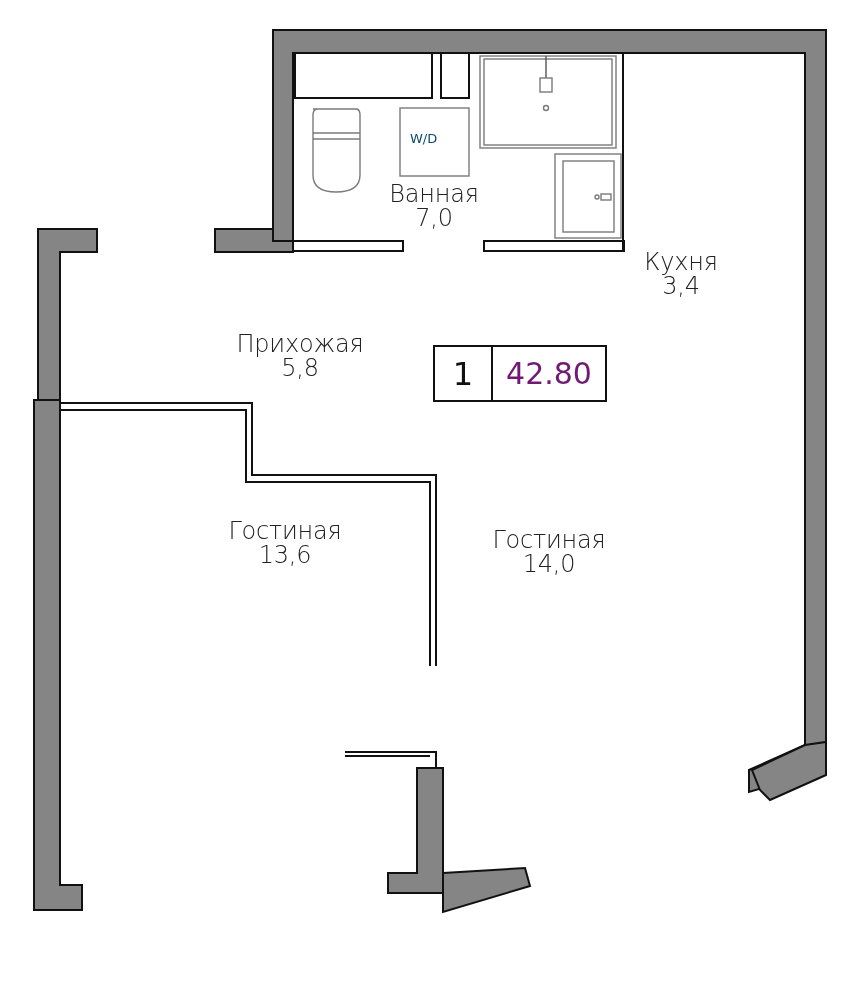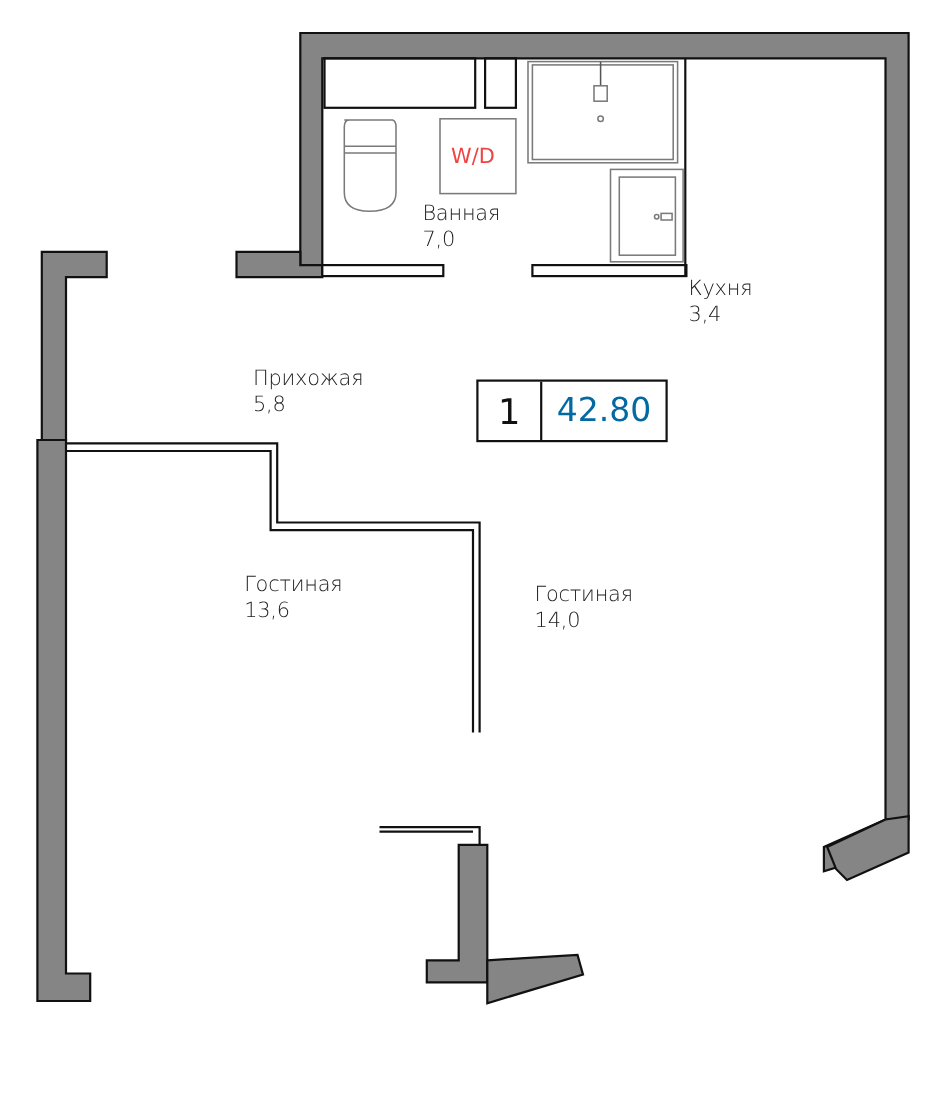--- a/index.html
+++ b/index.html
@@ -5,30 +5,30 @@
   html, body { margin: 0; padding: 0; background: #ffffff; }
   body { width: 859px; height: 994px; position: relative; overflow: hidden; }
   #plan { position: absolute; left: 0; top: 0; width: 859px; height: 994px; }
   .wall { fill: #858585; stroke: #111; stroke-width: 2; stroke-linejoin: miter; }
   .thin { fill: none; stroke: #111; stroke-width: 2; }
   .fur { fill: none; stroke: #7a7a7a; stroke-width: 1.4; }
   .fur-dk { fill: none; stroke: #555; stroke-width: 1.4; }
   .fill-w { fill: #fff; }
   .dash { fill: none; stroke: #b5b5b5; stroke-width: 1.6; stroke-dasharray: 16 9; }
   .glass { fill: #e1e7ec; stroke: #222; stroke-width: 1.4; }
-  .room-label { position: absolute; font-family: "DejaVu Sans", sans-serif;
-    font-size: 19px; line-height: 24px; color: #222; font-weight: 300; letter-spacing: -0.2px; }
+  .room-label { position: absolute; text-align: center; font-family: "DejaVu Sans", sans-serif;
+    font-size: 24px; line-height: 24px; color: #222; font-weight: 300; letter-spacing: -0.2px; }
   .room-label span { display: block; }
-  .wd-label { position: absolute; font-family: "DejaVu Sans", sans-serif; font-size: 19px; color: #ef4444; }
+  .wd-label { position: absolute; font-family: "DejaVu Sans", sans-serif; font-size: 13px; color: #0c4a6e; }
   .badge { position: absolute; left: 433px; top: 345px; width: 174px; height: 57px;
     border: 2px solid #111; box-sizing: border-box; display: flex; background: #fff; }
   .badge .rooms { width: 56px; border-right: 2px solid #111; display: flex; align-items: center;
     justify-content: center; font-family: "DejaVu Sans", sans-serif; font-size: 32px; color: #111; }
   .badge .area { flex: 1; display: flex; align-items: center; justify-content: center;
-    font-family: "DejaVu Sans", sans-serif; font-size: 30px; color: #0369a1; }
+    font-family: "DejaVu Sans", sans-serif; font-size: 30px; color: #701a75; }
 </style>
 </head>
 <body>
 
 
 
 <svg id="plan" viewBox="0 0 859 994" xmlns="http://www.w3.org/2000/svg">
 
   <g>
 

